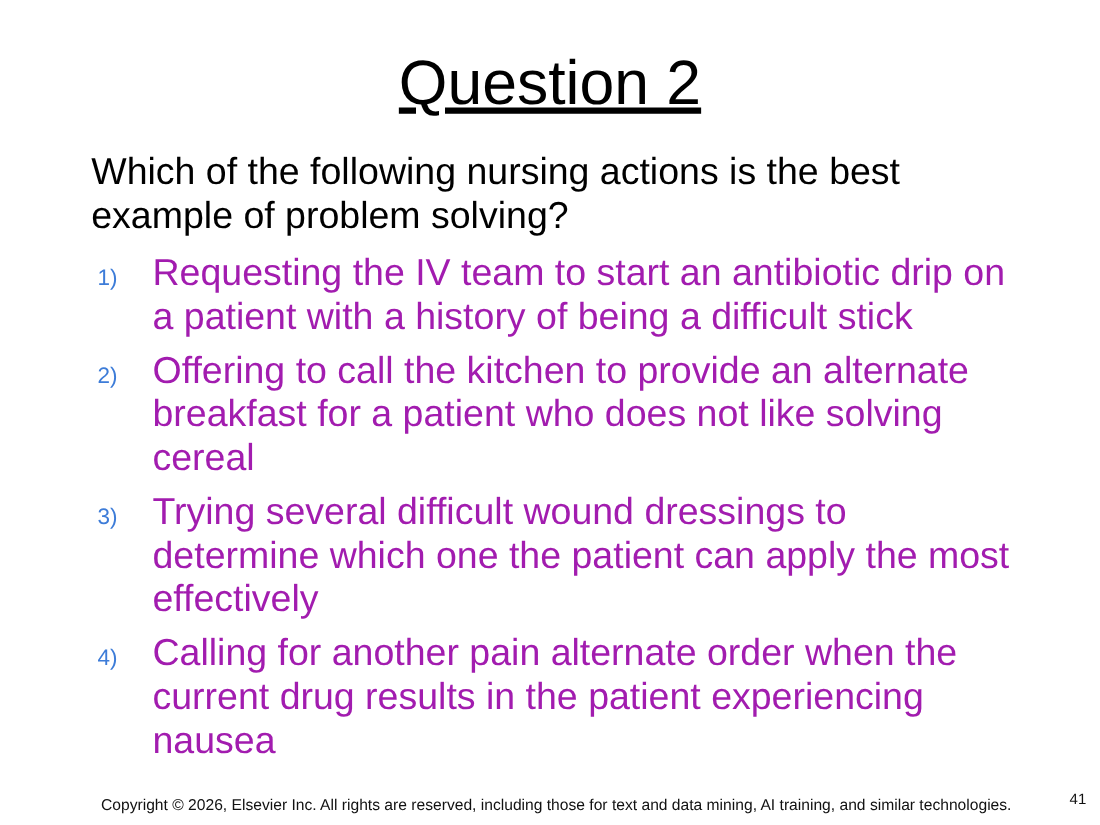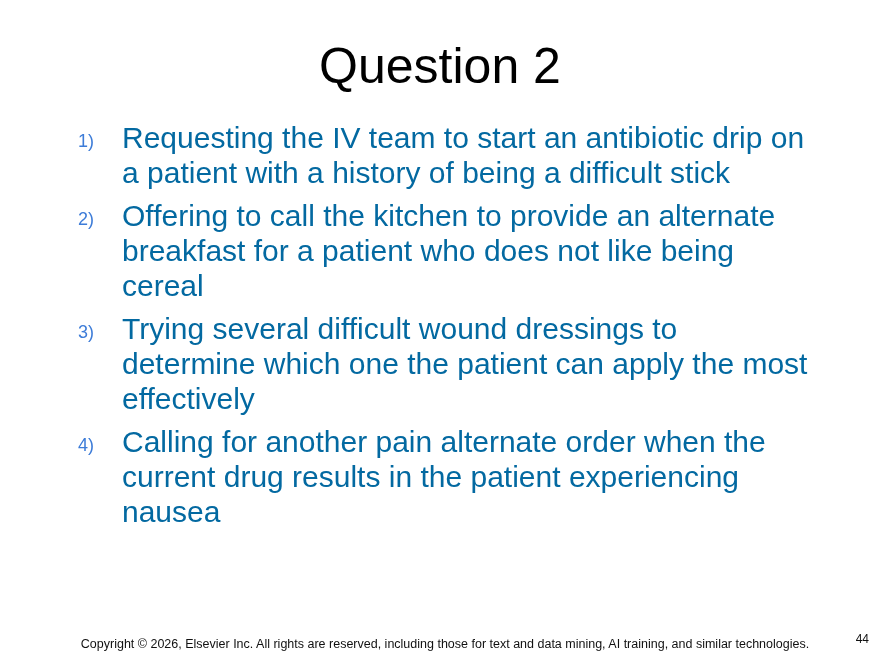--- a/index.html
+++ b/index.html
@@ -18,20 +18,21 @@
   .slide-title {
     position: absolute;
     top: 36px; left: 0;
     width: 880px;
     text-align: center;
     font-size: 50px;
     line-height: 60px;
     font-weight: 400;
     color: #000000;
     letter-spacing: 0;
+    text-decoration: underline;
   }
   .content {
     position: absolute;
     top: 120px; left: 73px;
     width: 752px;
   }
   .question {
     font-size: 30px;
     line-height: 35px;
     white-space: pre-line;
@@ -49,21 +50,21 @@
     padding-top: 4px;
     font-size: 18px;
     line-height: 35px;
     color: #3d7cd8;
   }
   .option-text {
     flex: 1 1 auto;
     font-size: 30px;
     line-height: 35px;
     white-space: pre-line;
-    color: #0369a1;
+    color: #a21caf;
   }
   .footer {
     position: absolute;
     top: 637px; left: 12px;
     width: 866px;
     text-align: center;
     font-size: 12.5px;
     line-height: 15px;
     color: #111111;
   }
@@ -77,31 +78,33 @@
 </style>
 </head>
 <body>
 
 <div class="slide">
 
   <div class="slide-title">Question 2</div>
 
   <div class="content">
 
+    <div class="question">Which of the following nursing actions is the best
+example of problem solving?</div>
 
     <div class="option">
       <span class="option-marker">1)</span>
       <span class="option-text">Requesting the IV team to start an antibiotic drip on
 a patient with a history of being a difficult stick</span>
     </div>
 
     <div class="option">
       <span class="option-marker">2)</span>
       <span class="option-text">Offering to call the kitchen to provide an alternate
-breakfast for a patient who does not like being
+breakfast for a patient who does not like solving
 cereal</span>
     </div>
 
     <div class="option">
       <span class="option-marker">3)</span>
       <span class="option-text">Trying several difficult wound dressings to
 determine which one the patient can apply the most
 effectively</span>
     </div>
 
@@ -109,15 +112,15 @@
       <span class="option-marker">4)</span>
       <span class="option-text">Calling for another pain alternate order when the
 current drug results in the patient experiencing
 nausea</span>
     </div>
 
   </div>
 
   <div class="footer">Copyright © 2026, Elsevier Inc. All rights are reserved, including those for text and data mining, AI training, and similar technologies.</div>
 
-  <div class="page-number">44</div>
+  <div class="page-number">41</div>
 
 </div>
 
 </body></html>

